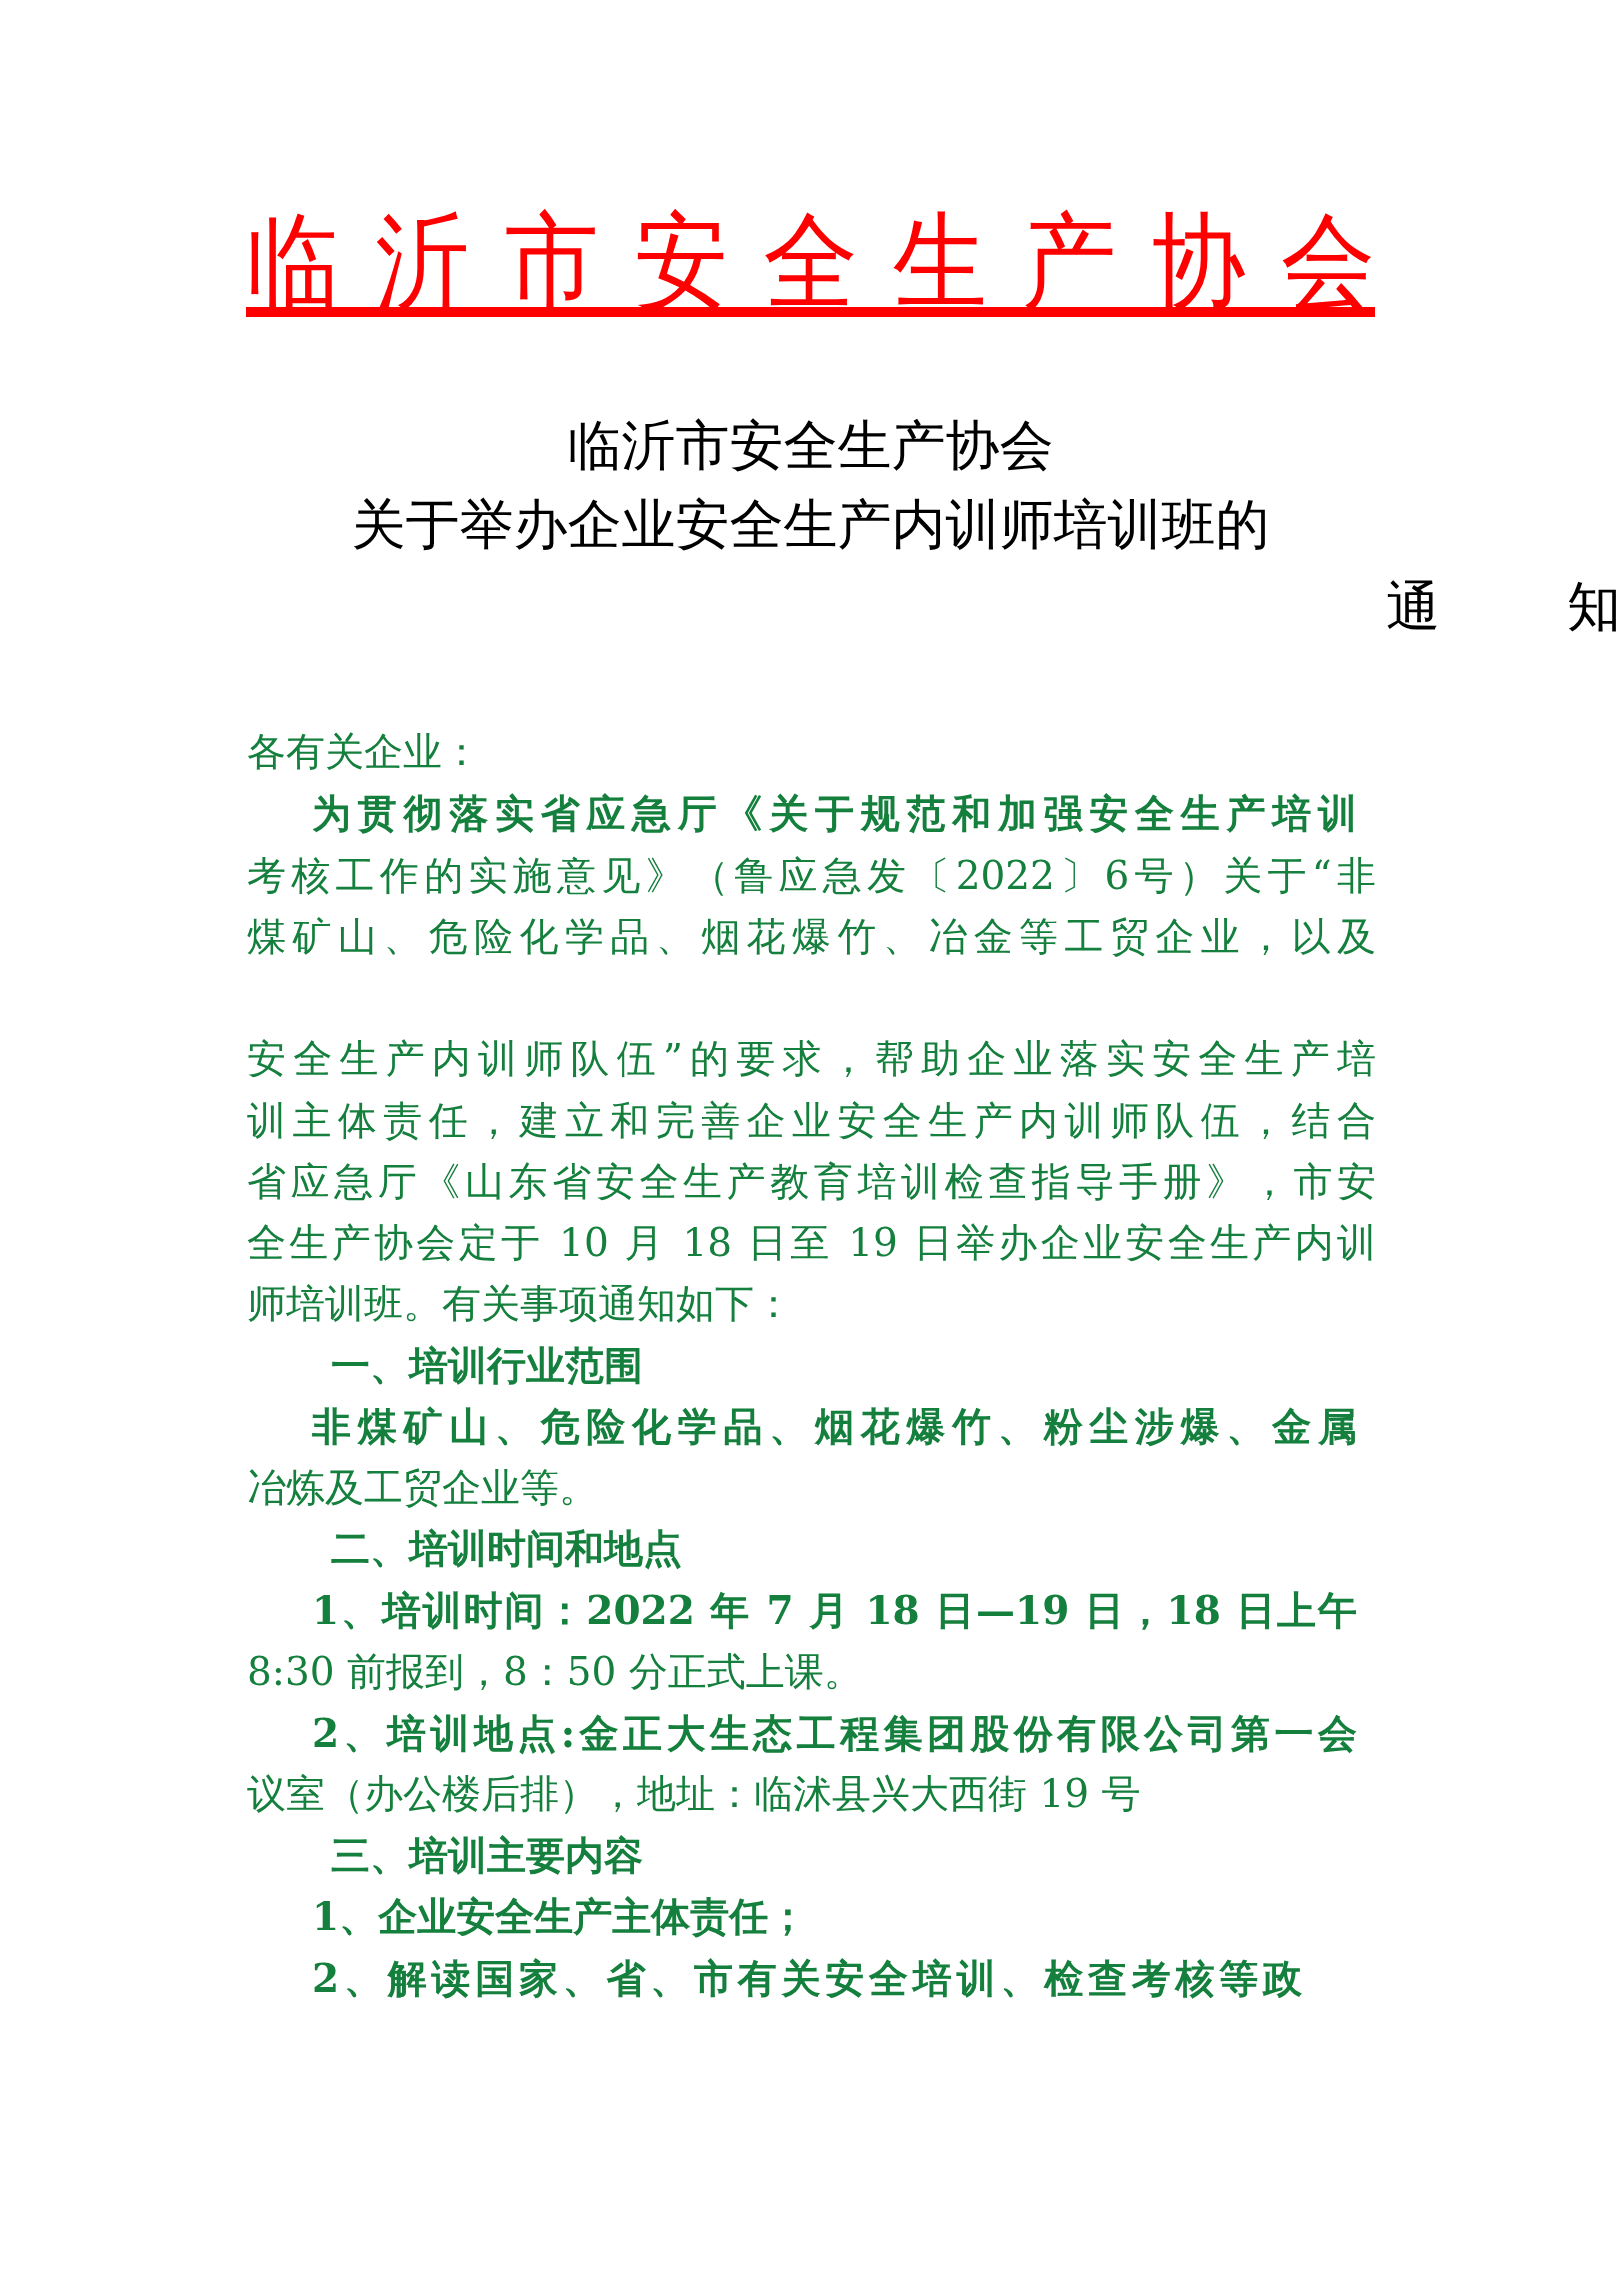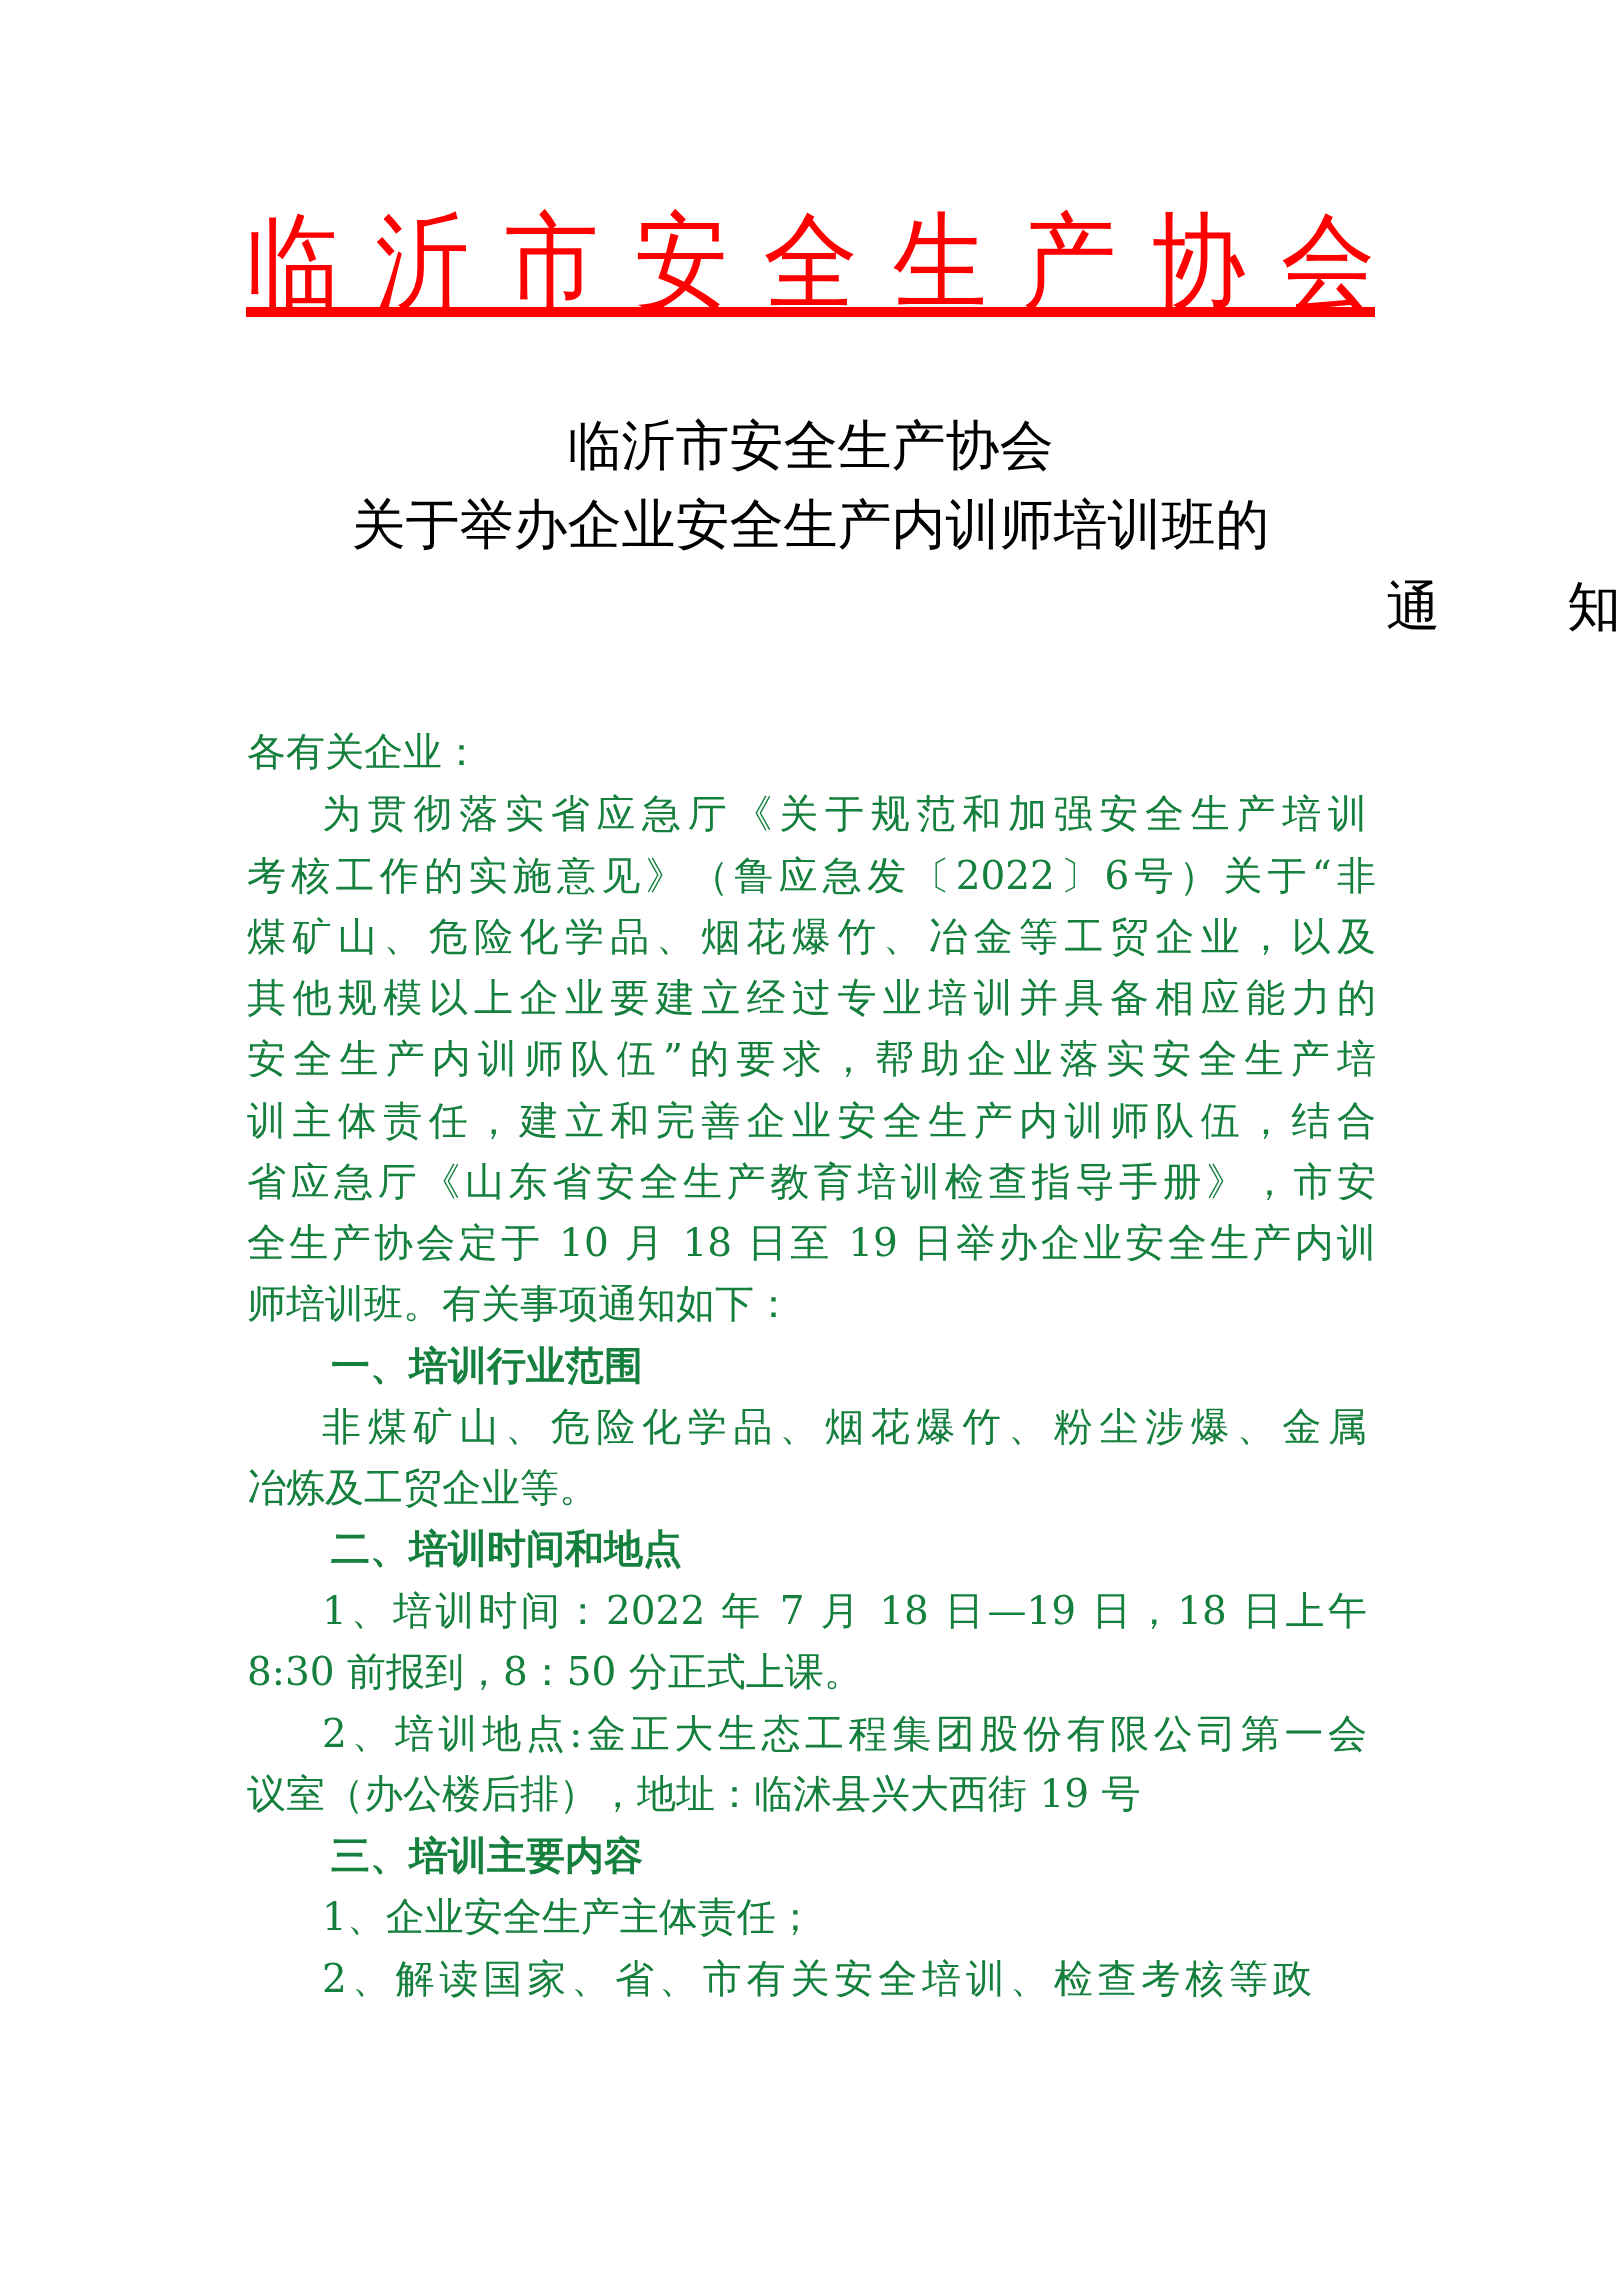--- a/index.html
+++ b/index.html
@@ -33,21 +33,21 @@
   .sub3 span { display: inline-block; }
   .sub3 .gap { width: 127px; }
 
   .line {
     position: absolute; left: 247px; width: 1129px; height: 61px;
     font-family: "DejaVu Serif", "Liberation Serif", serif;
     font-size: 39px; line-height: 61px; color: #15803d;
     white-space: nowrap;
   }
   .line.just { text-align: justify; text-align-last: justify; }
-  .line.indent { left: 322px; width: 1045px; }
+  .line.indent { left: 312px; width: 1045px; font-weight: bold; }
   .line.heading {
     font-family: "DejaVu Sans", "Liberation Sans", sans-serif;
     font-weight: bold; left: 331px; width: auto; text-align: right;
   }
 </style>
 </head>
 <body>
 
 <div class="page">
 
@@ -58,21 +58,20 @@
   <div class="subtitle sub2">关于举办企业安全生产内训师培训班的</div>
   <div class="subtitle sub3">
     <span>通</span><span class="gap"></span><span>知</span>
   </div>
 
   <div class="line" style="top:721px">各有关企业：</div>
 
   <div class="line indent just" style="top:783px">为贯彻落实省应急厅《关于规范和加强安全生产培训</div>
   <div class="line just" style="top:845px">考核工作的实施意见》（鲁应急发〔2022〕6号）关于“非</div>
   <div class="line just" style="top:906px">煤矿山、危险化学品、烟花爆竹、冶金等工贸企业，以及</div>
-  <div class="line just" style="top:967px">其他规模以上企业要建立经过专业培训并具备相应能力的</div>
   <div class="line just" style="top:1028px">安全生产内训师队伍”的要求，帮助企业落实安全生产培</div>
   <div class="line just" style="top:1090px">训主体责任，建立和完善企业安全生产内训师队伍，结合</div>
   <div class="line just" style="top:1151px">省应急厅《山东省安全生产教育培训检查指导手册》，市安</div>
   <div class="line just" style="top:1212px">全生产协会定于 10 月 18 日至 19 日举办企业安全生产内训</div>
   <div class="line" style="top:1273px">师培训班。有关事项通知如下：</div>
 
   <div class="line heading" style="top:1335px">一、培训行业范围</div>
   <div class="line indent just" style="top:1396px">非煤矿山、危险化学品、烟花爆竹、粉尘涉爆、金属</div>
   <div class="line" style="top:1457px">冶炼及工贸企业等。</div>
 

